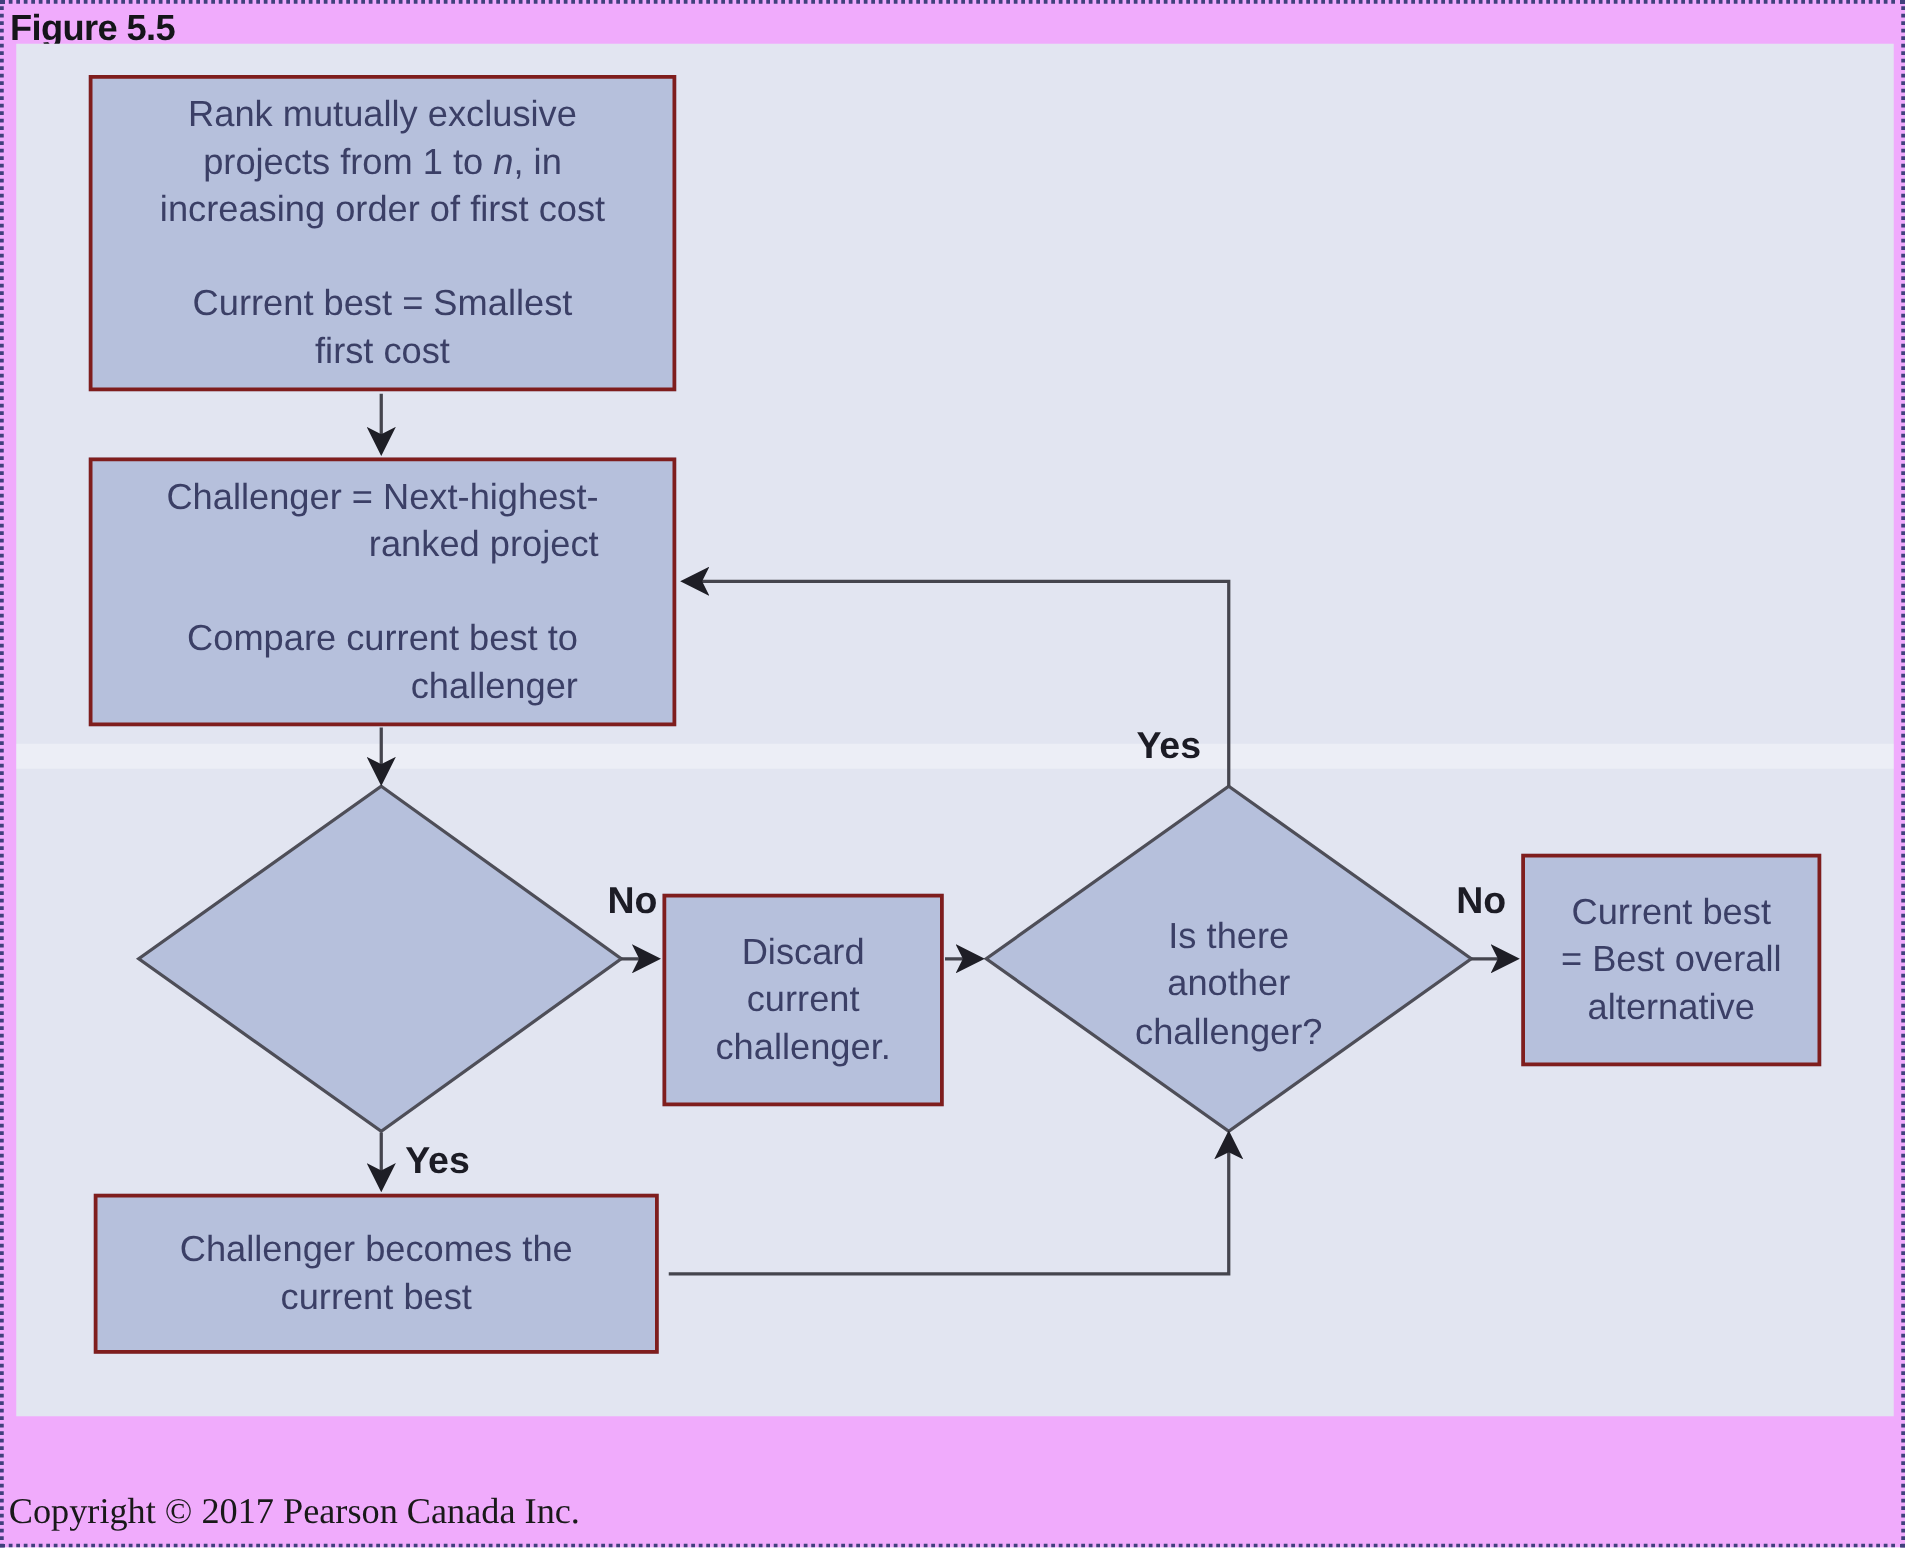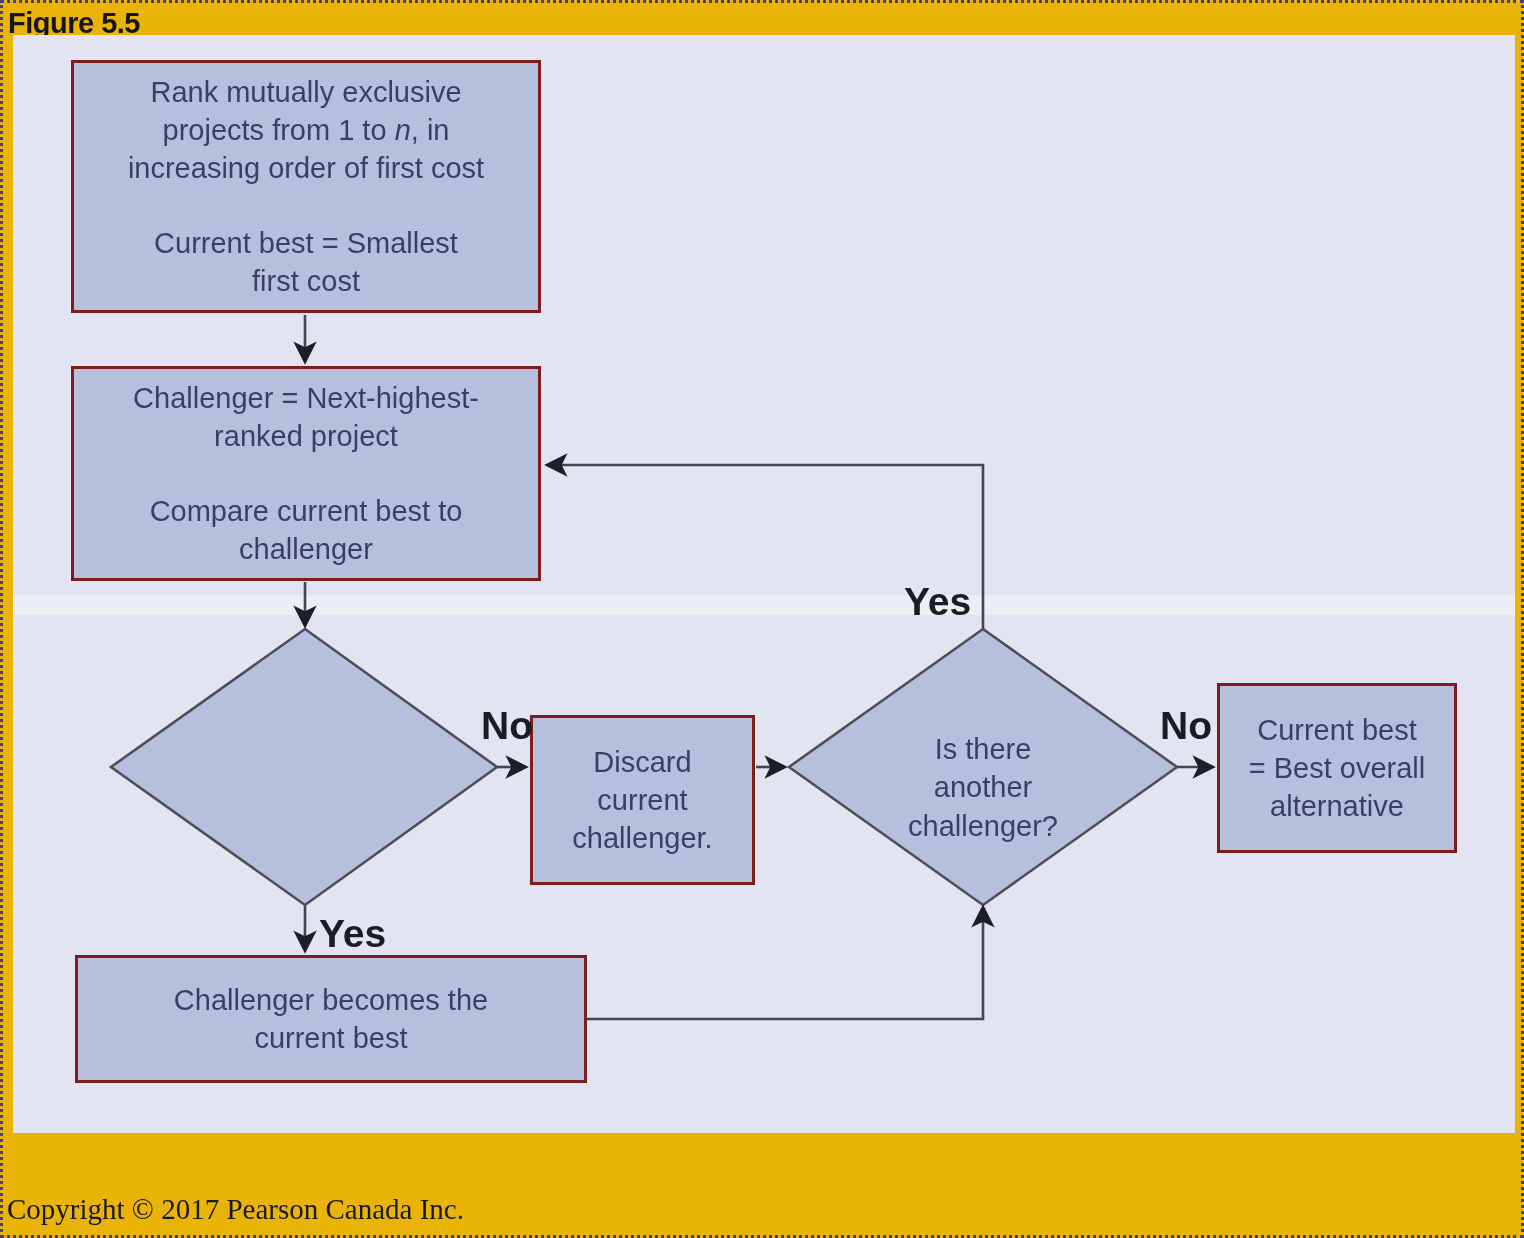--- a/index.html
+++ b/index.html
@@ -2,21 +2,21 @@
 <html><head>
 <meta charset="utf-8">
 <style>
   html, body { margin: 0; padding: 0; background: #ffffff; }
   .figure {
     position: relative;
     width: 1524px;
     height: 1238px;
     box-sizing: border-box;
     border: 3px dotted #40407c;
-    background: #eab308;
+    background: #f0abfc;
     font-family: "Liberation Sans", "DejaVu Sans", sans-serif;
     overflow: hidden;
   }
   .title-label, .title-text {
     position: absolute;
     top: 4px;
     font-size: 29px;
     font-weight: 700;
     letter-spacing: -0.5px;
     color: #15151a;
@@ -50,39 +50,39 @@
     display: flex;
     flex-direction: column;
     align-items: center;
     justify-content: center;
     text-align: center;
     color: #3b3f66;
     font-size: 29px;
     line-height: 1.32;
   }
   #box-rank      { left: 68px;   top: 57px;  width: 470px; height: 253px; }
-  #box-challenger{ left: 68px;   top: 363px; width: 470px; height: 215px; }
+  #box-challenger{ left: 68px;   top: 363px; width: 470px; height: 215px; text-align: right; }
   #box-discard   { left: 527px;  top: 712px; width: 225px; height: 170px; }
   #box-best      { left: 1214px; top: 680px; width: 240px; height: 170px; }
-  #box-becomes   { left: 72px;   top: 952px; width: 512px; height: 128px; }
+  #box-becomes   { left: 72px;   top: 952px; width: 452px; height: 128px; }
   .diamond-text {
     position: absolute;
     text-align: center;
     color: #3b3f66;
     font-size: 29px;
     line-height: 1.32;
   }
   #dtext-irr     { left: 167px; top: 688px; width: 270px; }
   #dtext-another { left: 850px; top: 707px; width: 260px; margin-top: 20px; }
   .preline { white-space: pre-line; }
   .gap { height: 36px; }
   .var { font-style: italic; }
   .flow-label {
     position: absolute;
-    font-size: 39px;
+    font-size: 30px;
     font-weight: 700;
     line-height: 1;
     color: #1c1c25;
     text-align: center;
   }
   #label-irr-no      { left: 478px;  top: 703px; width: 50px; }
   #label-irr-yes     { left: 316px;  top: 911px; width: 62px; }
   #label-another-yes { left: 901px;  top: 579px; width: 62px; }
   #label-another-no  { left: 1157px; top: 703px; width: 50px; }
   .copyright {

